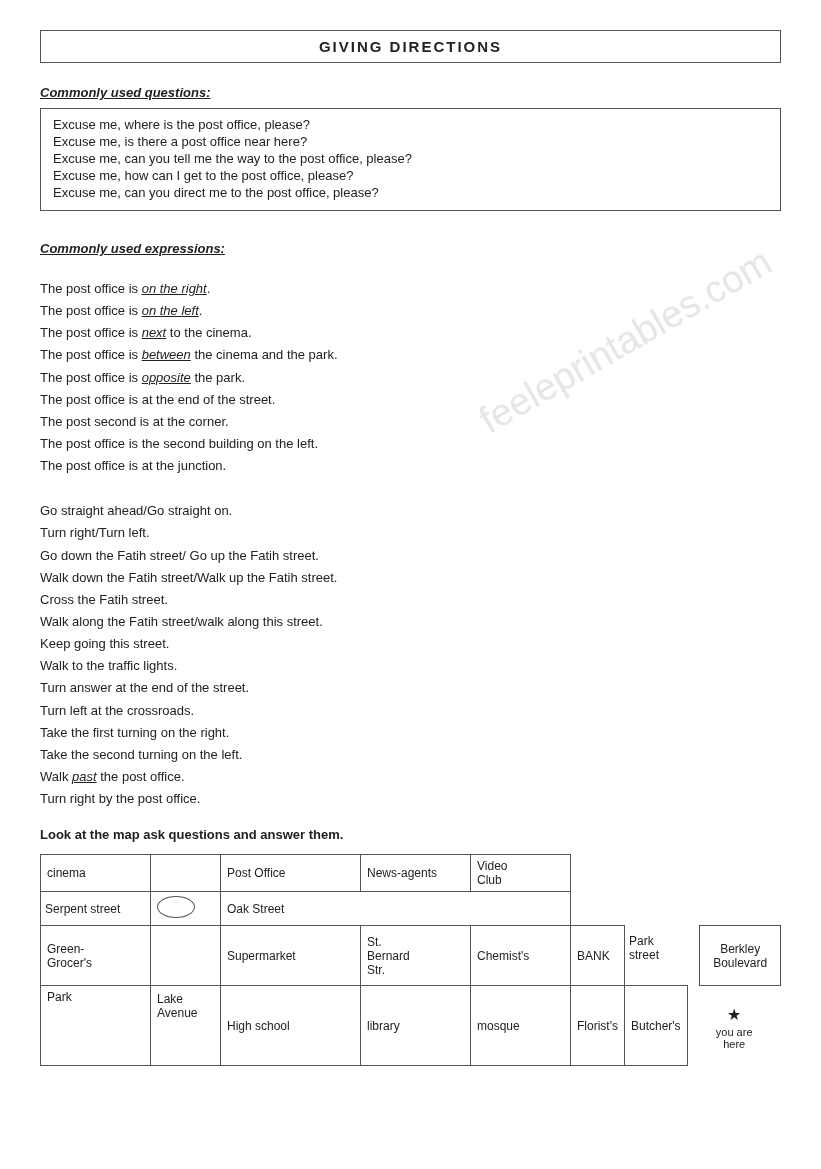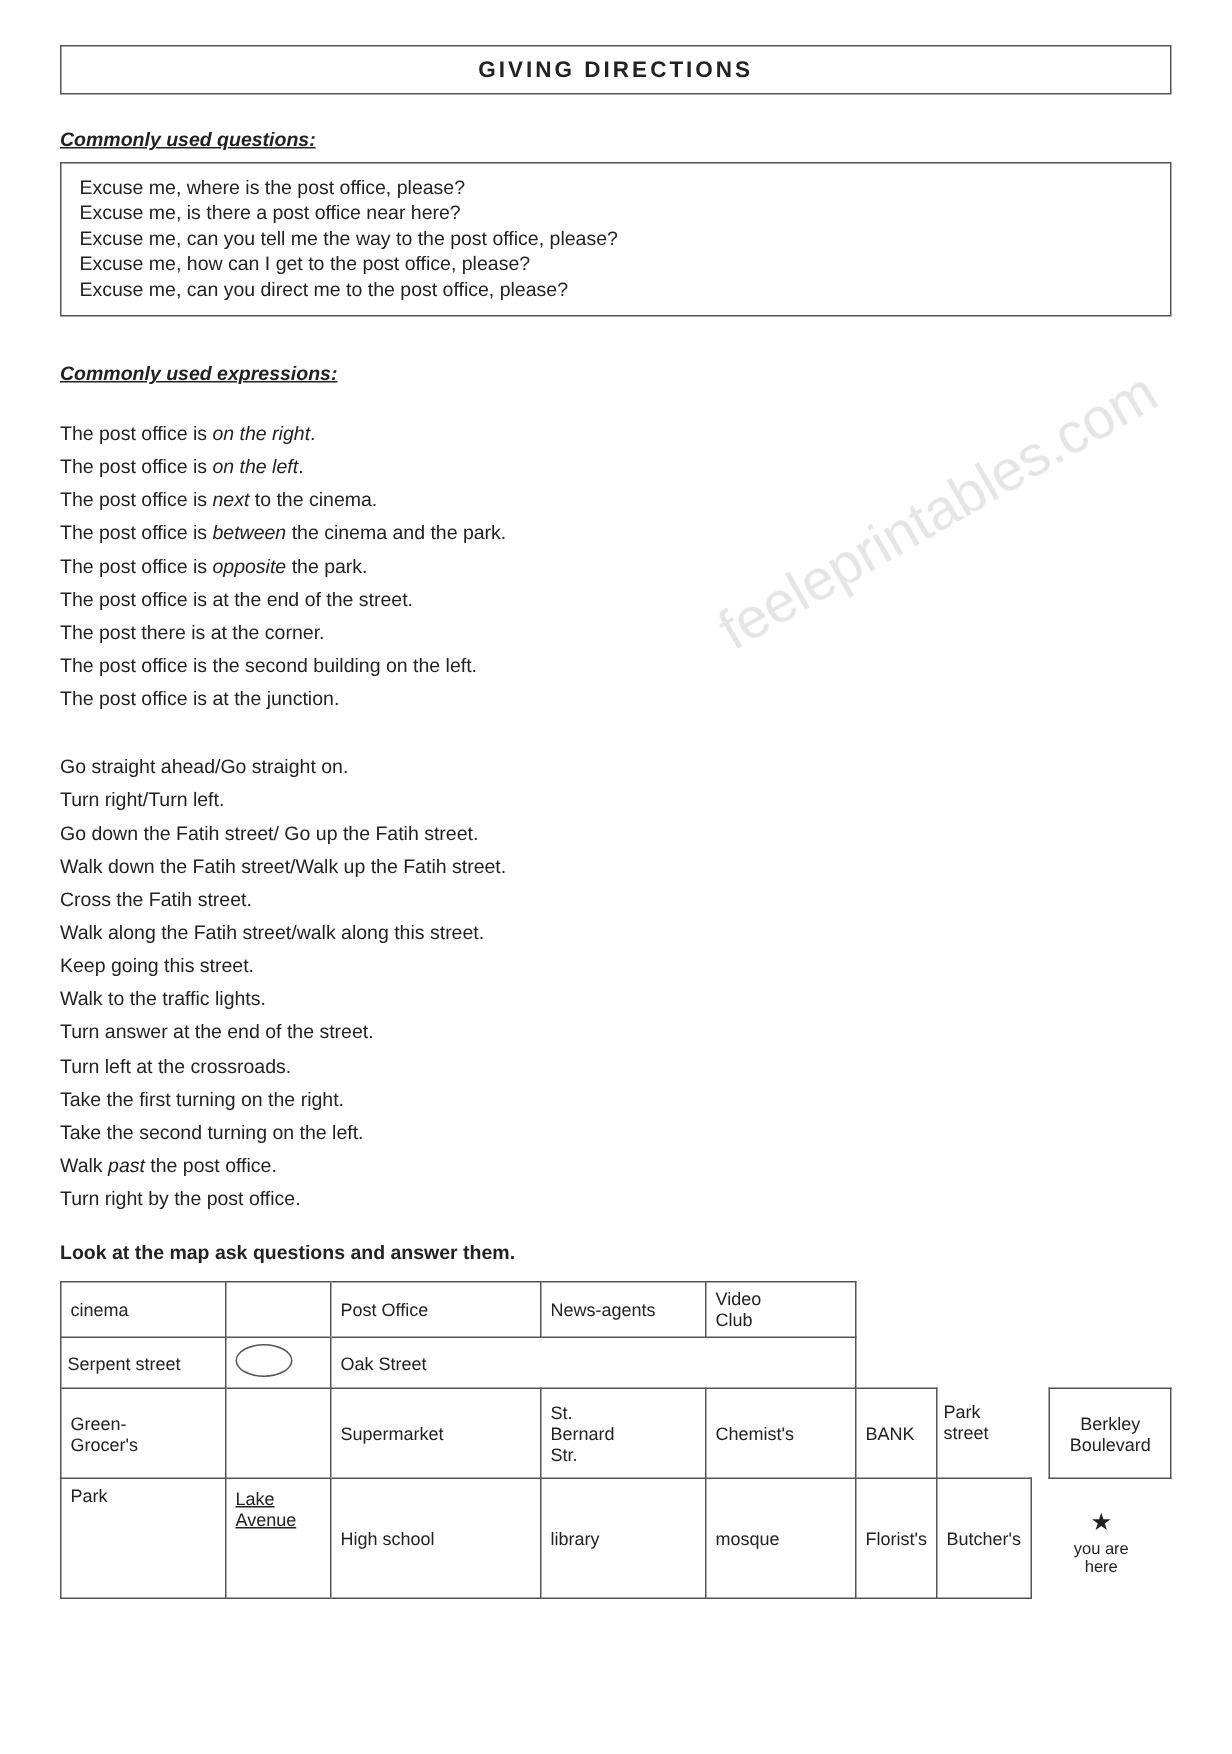--- a/index.html
+++ b/index.html
@@ -39,21 +39,21 @@
     }
     .expressions-section {
       margin-bottom: 10px;
       margin-top: 30px;
     }
     .expressions-section p {
       margin-bottom: 2px;
       font-size: 13px;
       line-height: 1.55;
     }
-    .italic { font-style: italic; }
+    .italic { font-style: italic; text-decoration: underline; }
     .directions-section p {
       margin-bottom: 2px;
       font-size: 13px;
       line-height: 1.55;
     }
     .map-instruction {
       font-weight: bold;
       font-size: 13px;
       margin: 18px 0 12px 0;
     }
@@ -124,21 +124,21 @@
 
 <div class="expressions-section">
   <div class="section-header">Commonly used expressions:</div>
   <br>
   <p>The post office is <span class="italic">on the right</span>.</p>
   <p>The post office is <span class="italic">on the left</span>.</p>
   <p>The post office is <span class="italic">next</span> to the cinema.</p>
   <p>The post office is <span class="italic">between</span> the cinema and the park.</p>
   <p>The post office is <span class="italic">opposite</span> the park.</p>
   <p>The post office is at the end of the street.</p>
-  <p>The post there is at the corner.</p>
+  <p>The post second is at the corner.</p>
   <p>The post office is the second building on the left.</p>
   <p>The post office is at the junction.</p>
 </div>
 
 <br>
 
 <div class="directions-section">
   <p>Go straight ahead/Go straight on.</p>
   <p>Turn right/Turn left.</p>
   <p>Go down the Fatih street/ Go up the Fatih street.</p>
@@ -187,21 +187,21 @@
     </tr>
 
     <tr>
       <td style="border:none; border-bottom:none; text-align:left; padding-left:4px; padding-top:3px; padding-bottom:17px;" colspan="1">Park street</td>
       <td style="border:none;" colspan="1"></td>
       <td colspan="4" style="border:1.5px solid #555; text-align:center;">Berkley Boulevard</td>
     </tr>
 
     <tr>
       <td rowspan="2" style="vertical-align:top; height:80px;">Park</td>
-      <td rowspan="2" style="border-right:none; vertical-align:top; padding-top:6px;text-decoration:underline;">Lake<br>Avenue</td>
+      <td rowspan="2" style="border-right:none; vertical-align:top; padding-top:6px;">Lake<br>Avenue</td>
       <td rowspan="2" style="vertical-align:middle; height:70px;">High school</td>
       <td rowspan="2" style="vertical-align:middle;">library</td>
       <td rowspan="2" style="vertical-align:middle;">mosque</td>
       <td rowspan="2" style="vertical-align:middle;">Florist's</td>
       <td rowspan="2" style="vertical-align:middle;">Butcher's</td>
     </tr>
 
     <tr>
       <td style="border:none;"></td>
       <td style="border:none; text-align:center; padding-top:8px;">

